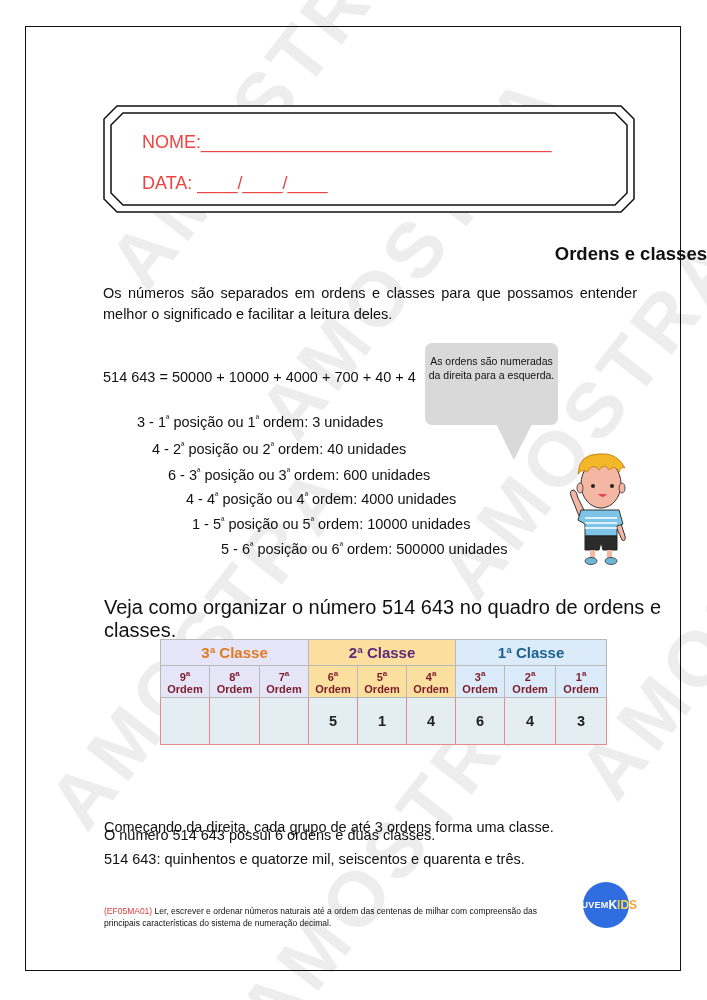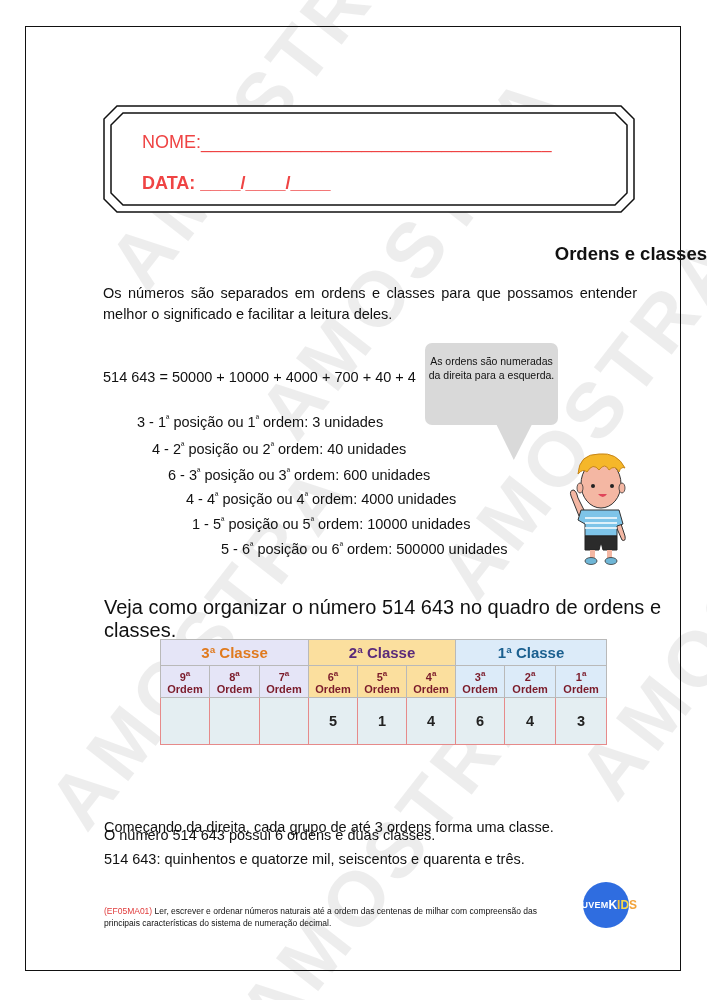--- a/index.html
+++ b/index.html
@@ -67,21 +67,21 @@
 
 <div class="name-box">
   <svg width="532" height="108" viewBox="0 0 532 108">
     <polygon points="14,1 518,1 531,14 531,94 518,107 14,107 1,94 1,14" fill="#fff" stroke="#111" stroke-width="1.5"></polygon>
     <polygon points="20,8 512,8 524,20 524,88 512,100 20,100 8,88 8,20" fill="none" stroke="#111" stroke-width="1.5"></polygon>
   </svg>
 </div>
 <div class="name-line" style="top:132px;">
   <span>NOME:</span><span>___________________________________</span>
 </div>
-<div class="name-line" style="top:173px;font-weight:bold;">
+<div class="name-line" style="top:173px;">
   <span>DATA:</span> <span>____/____/____</span>
 </div>
 
 <div class="title">Ordens e classes</div>
 <div class="intro">Os números são separados em ordens e classes para que possamos entender melhor o significado e facilitar a leitura deles.</div>
 
 <div class="equation">514 643 = 50000 + 10000 + 4000 + 700 + 40 + 4</div>
 
 <div class="bubble">
   <span>As ordens são numeradas da direita para a esquerda.</span>

